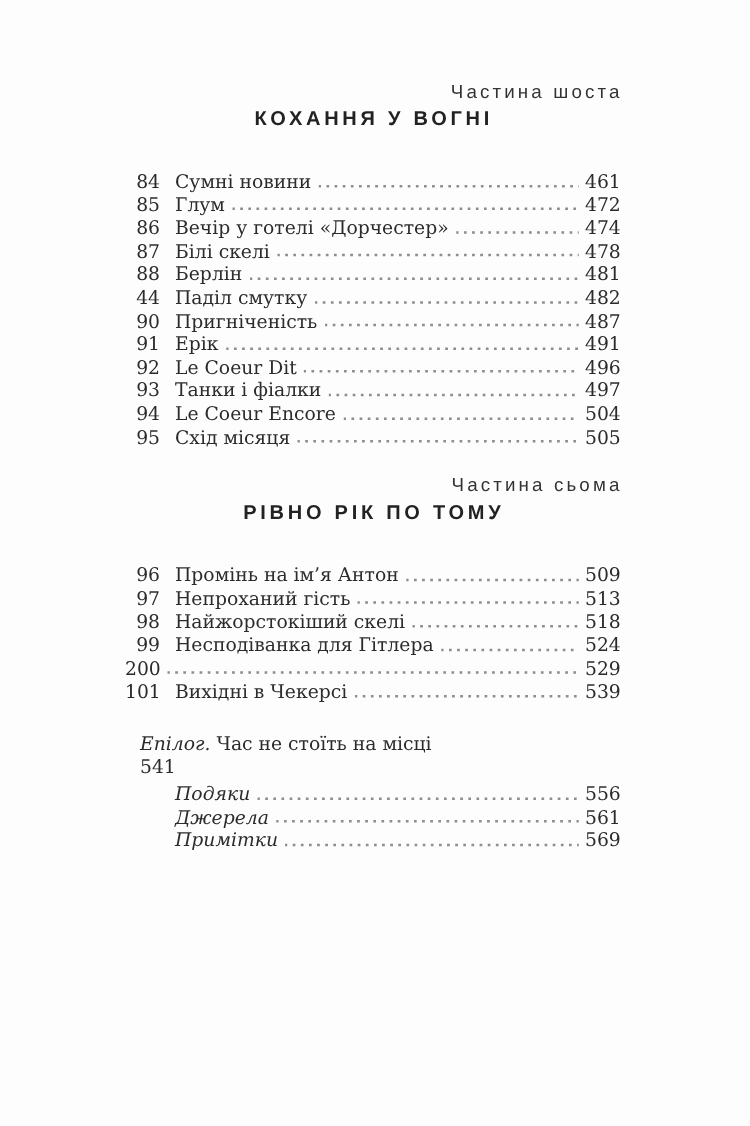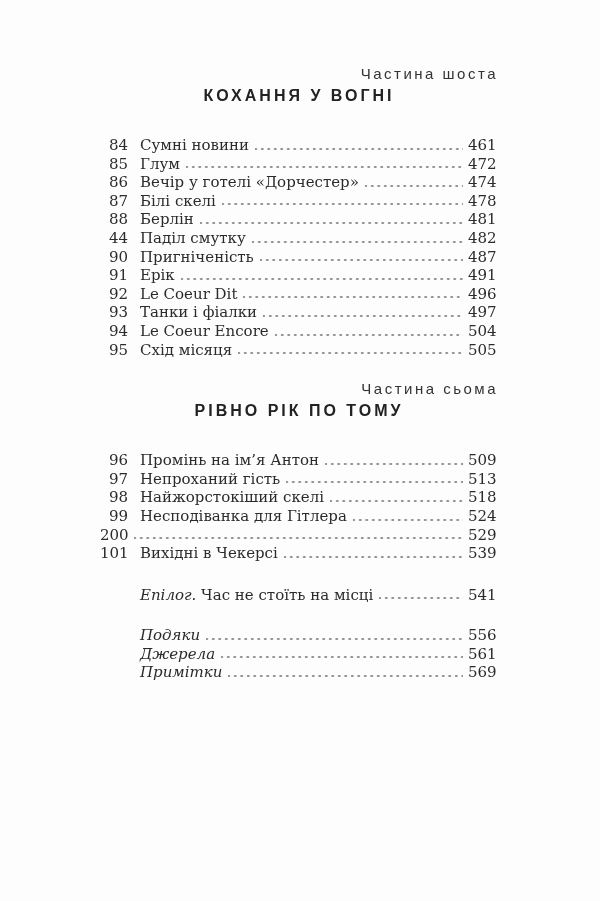--- a/index.html
+++ b/index.html
@@ -47,21 +47,21 @@
     min-width: 10px;
     align-self: stretch;
     margin: 0 5px 0 6px;
     background-image: radial-gradient(circle, #8e8e8e 1px, rgba(142,142,142,0) 1.3px);
     background-size: 6.5px 2px;
     background-repeat: repeat-x;
     background-position: left 4px bottom 5px;
   }
   .pg { width: 30px; flex: none; text-align: left; }
 
-  .epilogue   { margin-top: 23px; }
+  .epilogue   { margin-top: 23px; flex-direction: column; }
   .backmatter { margin-top: 22px; }
   .ital { font-style: italic; }
 </style>
 </head>
 <body>
 
 <main class="wrap">
 
   <section class="toc-section">
     <div class="part-label">Частина шоста</div>

